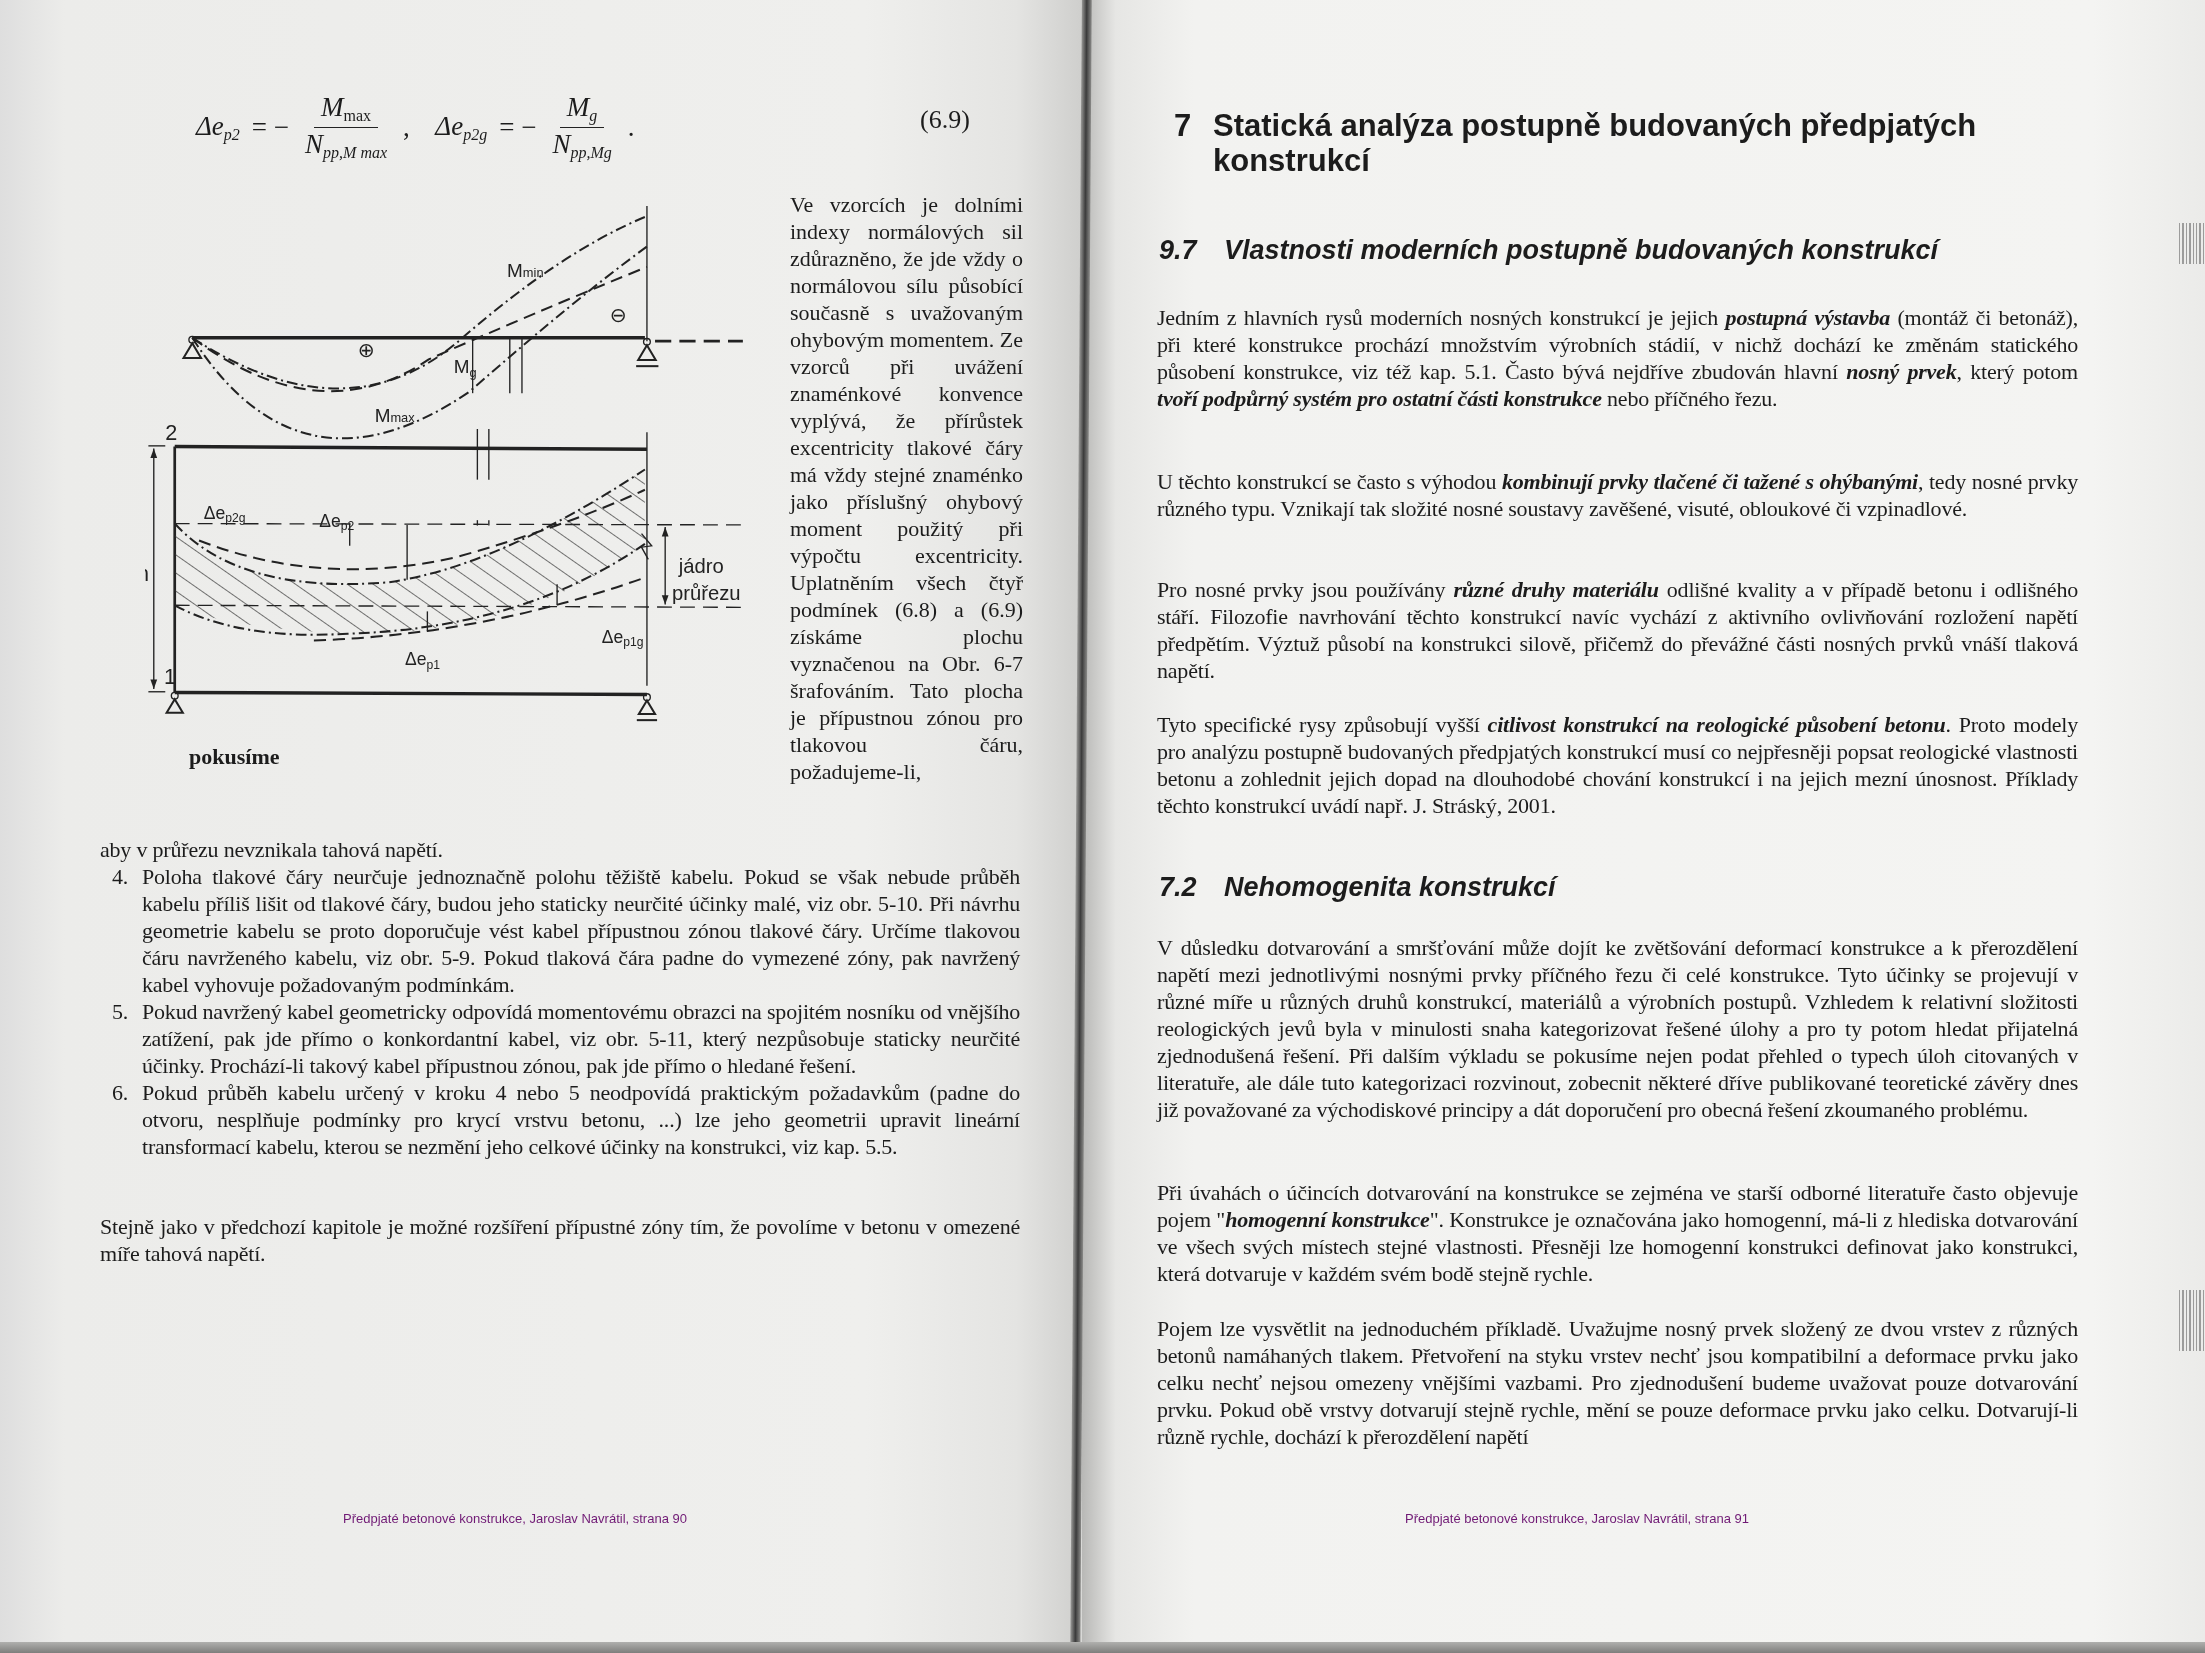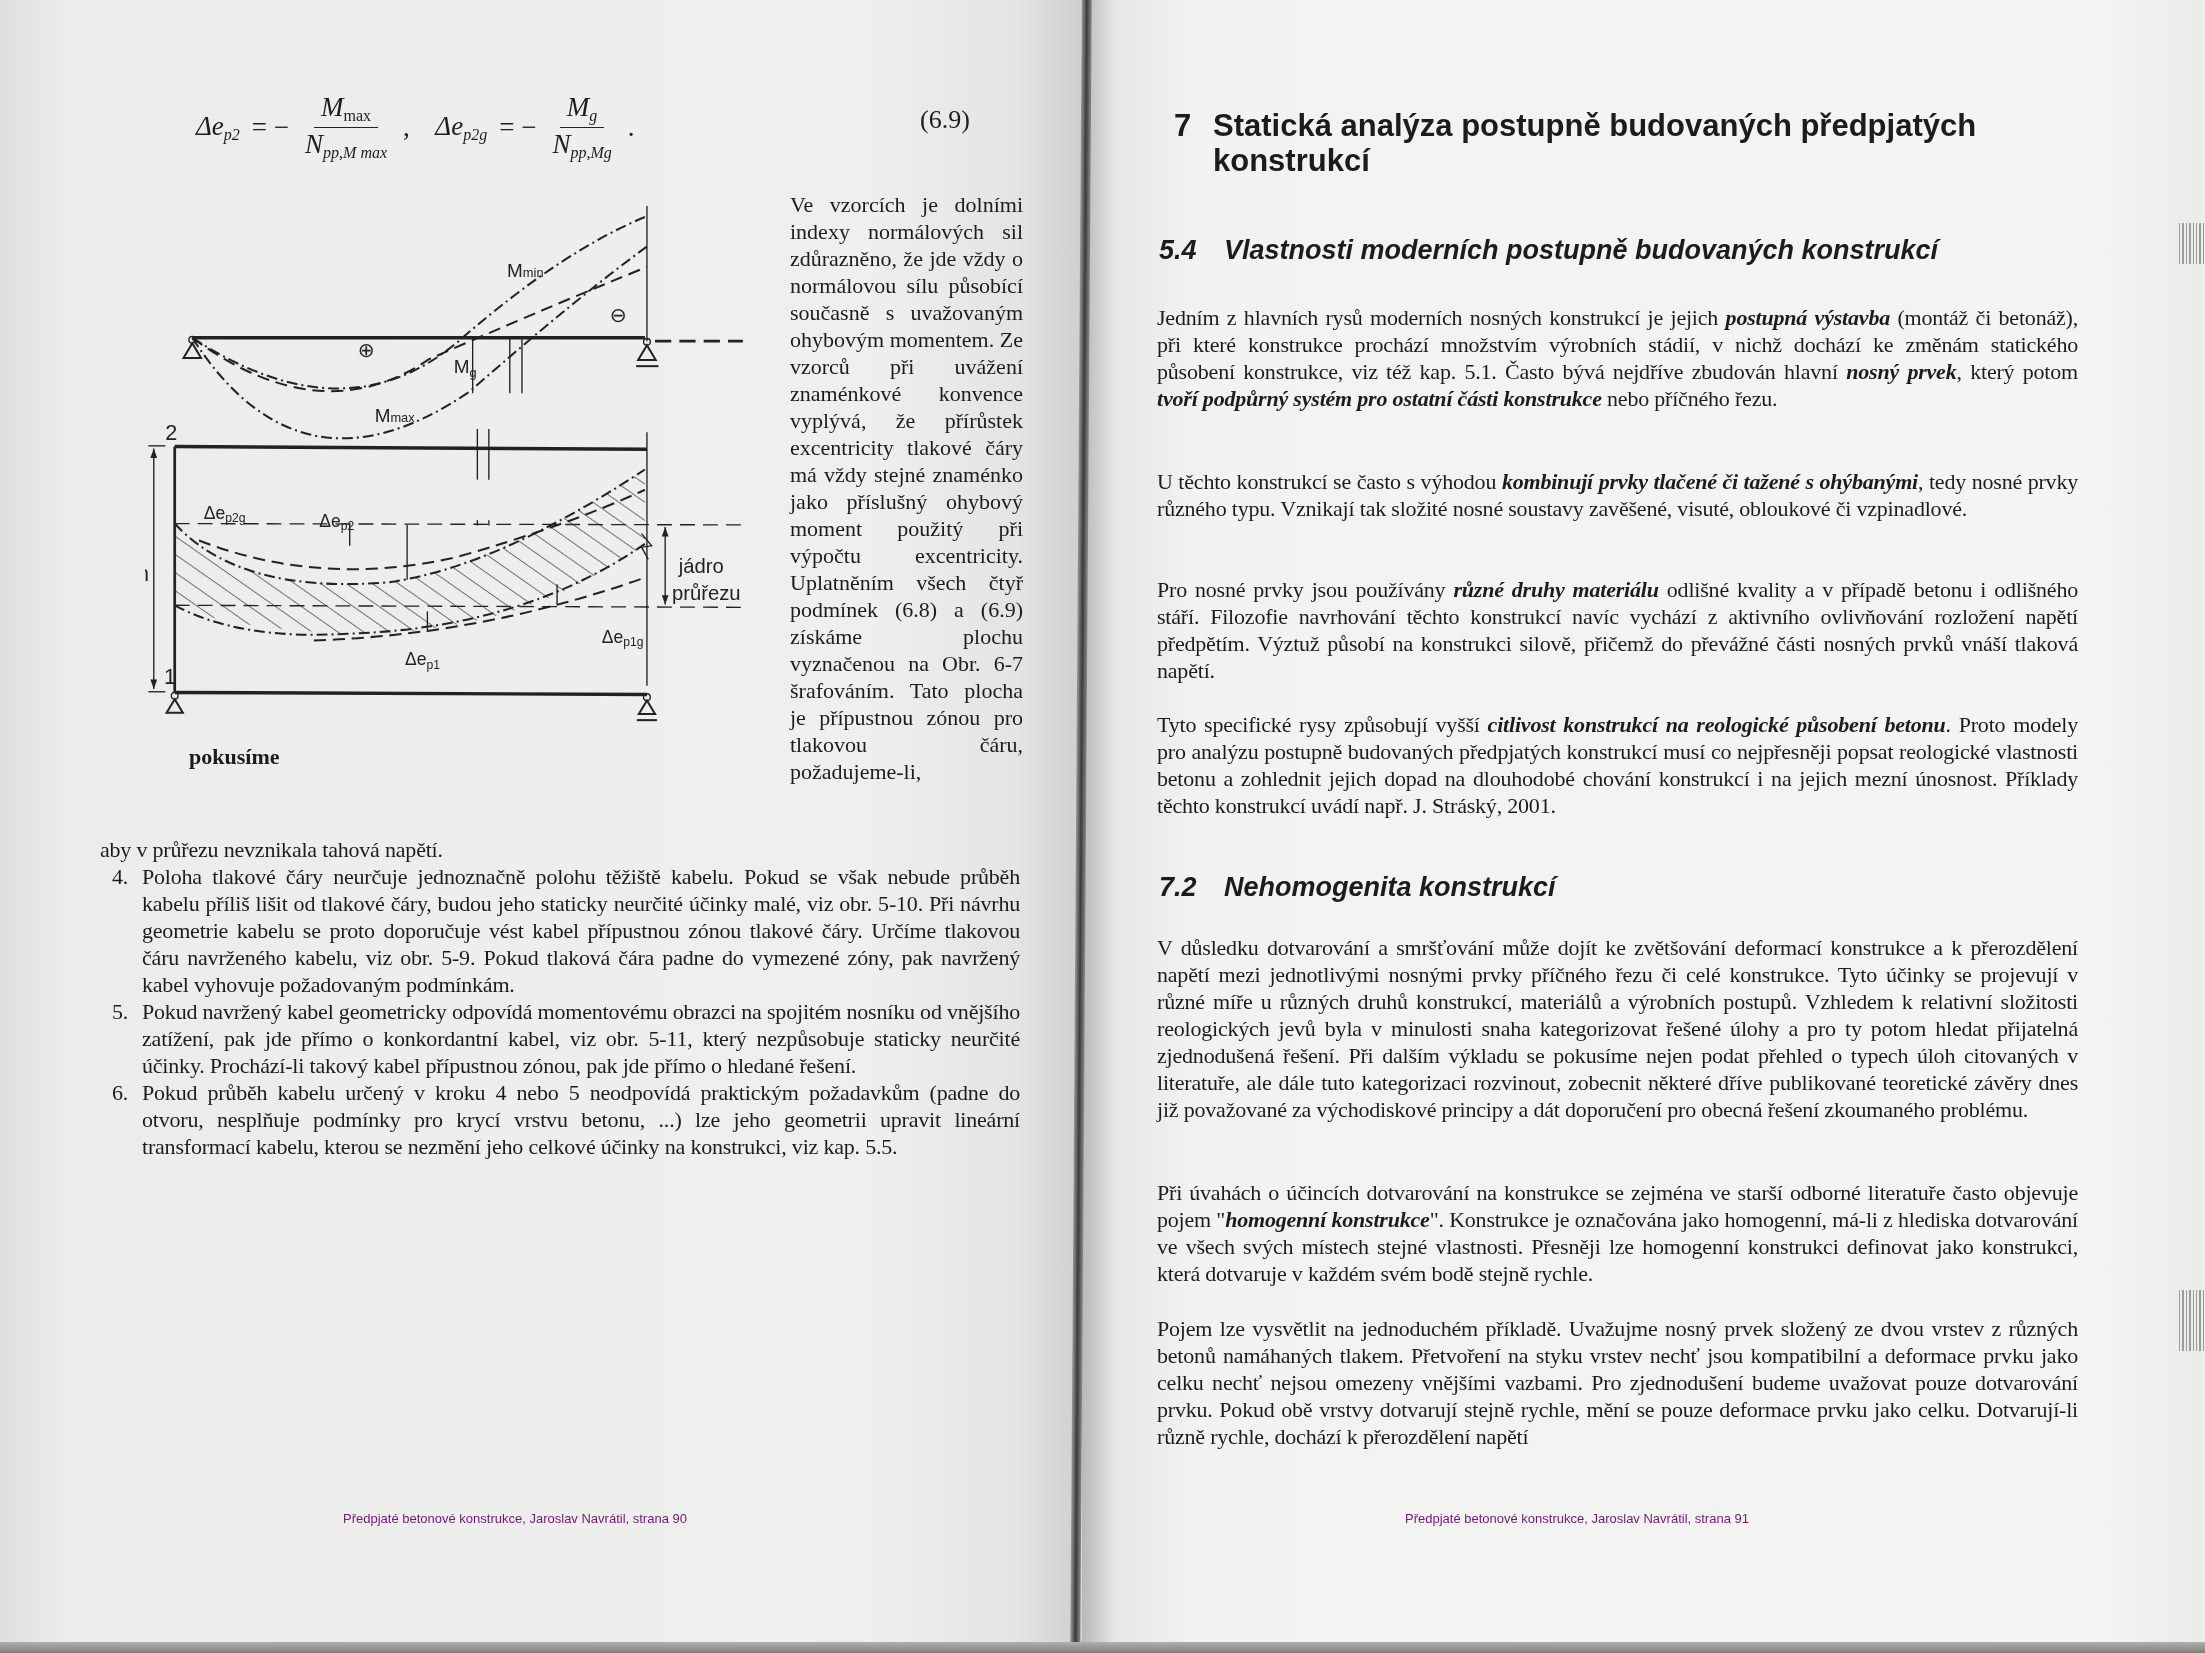--- a/index.html
+++ b/index.html
@@ -231,31 +231,32 @@
   <div class="cap-cont">pokusíme</div>
 </div>
 
 <div class="left-body">
   <p>aby v průřezu nevznikala tahová napětí.</p>
   <ol class="numbered">
     <li><span class="n">4.</span><span>Poloha tlakové čáry neurčuje jednoznačně polohu těžiště kabelu. Pokud se však nebude průběh kabelu příliš lišit od tlakové čáry, budou jeho staticky neurčité účinky malé, viz obr. 5-10. Při návrhu geometrie kabelu se proto doporučuje vést kabel přípustnou zónou tlakové čáry. Určíme tlakovou čáru navrženého kabelu, viz obr. 5-9. Pokud tlaková čára padne do vymezené zóny, pak navržený kabel vyhovuje požadovaným podmínkám.</span></li>
     <li><span class="n">5.</span><span>Pokud navržený kabel geometricky odpovídá momentovému obrazci na spojitém nosníku od vnějšího zatížení, pak jde přímo o konkordantní kabel, viz obr. 5-11, který nezpůsobuje staticky neurčité účinky. Prochází-li takový kabel přípustnou zónou, pak jde přímo o hledané řešení.</span></li>
     <li><span class="n">6.</span><span>Pokud průběh kabelu určený v kroku 4 nebo 5 neodpovídá praktickým požadavkům (padne do otvoru, nesplňuje podmínky pro krycí vrstvu betonu, ...) lze jeho geometrii upravit lineární transformací kabelu, kterou se nezmění jeho celkové účinky na konstrukci, viz kap. 5.5.</span></li>
   </ol>
+  <p class="closing">Stejně jako v předchozí kapitole je možné rozšíření přípustné zóny tím, že povolíme v betonu v omezené míře tahová napětí.</p>
 </div>
 
 <div class="footer footer-left">Předpjaté betonové konstrukce, Jaroslav Navrátil, strana 90</div>
 
 <div class="chapter">
   <span class="num">7</span>
   <span>Statická analýza postupně budovaných předpjatých konstrukcí</span>
 </div>
 
 <div class="section sec-71">
-  <span class="num">5.4</span>
+  <span class="num">9.7</span>
   <span>Vlastnosti moderních postupně budovaných konstrukcí</span>
 </div>
 
 <div class="right-para rp1"><span>Jedním z hlavních rysů moderních nosných konstrukcí je jejich </span><b>postupná výstavba</b><span> (montáž či betonáž), při které konstrukce prochází množstvím výrobních stádií, v nichž dochází ke změnám statického působení konstrukce, viz též kap. 5.1. Často bývá nejdříve zbudován hlavní </span><b>nosný prvek</b><span>, který potom </span><b>tvoří podpůrný systém pro ostatní části konstrukce</b><span> nebo příčného řezu.</span></div>
 
 <div class="right-para rp2"><span>U těchto konstrukcí se často s výhodou </span><b>kombinují prvky tlačené či tažené s ohýbanými</b><span>, tedy nosné prvky různého typu. Vznikají tak složité nosné soustavy zavěšené, visuté, obloukové či vzpinadlové.</span></div>
 
 <div class="right-para rp3"><span>Pro nosné prvky jsou používány </span><b>různé druhy materiálu</b><span> odlišné kvality a v případě betonu i odlišného stáří. Filozofie navrhování těchto konstrukcí navíc vychází z aktivního ovlivňování rozložení napětí předpětím. Výztuž působí na konstrukci silově, přičemž do převážné části nosných prvků vnáší tlaková napětí.</span></div>
 
 <div class="right-para rp4"><span>Tyto specifické rysy způsobují vyšší </span><b>citlivost konstrukcí na reologické působení betonu</b><span>. Proto modely pro analýzu postupně budovaných předpjatých konstrukcí musí co nejpřesněji popsat reologické vlastnosti betonu a zohlednit jejich dopad na dlouhodobé chování konstrukcí i na jejich mezní únosnost. Příklady těchto konstrukcí uvádí např. J. Stráský, 2001.</span></div>

